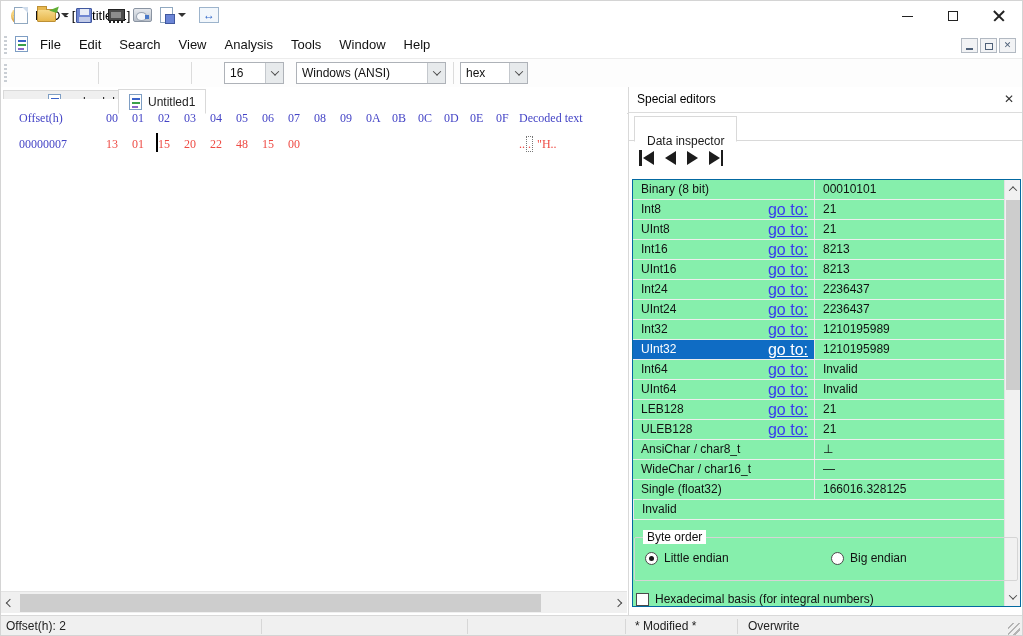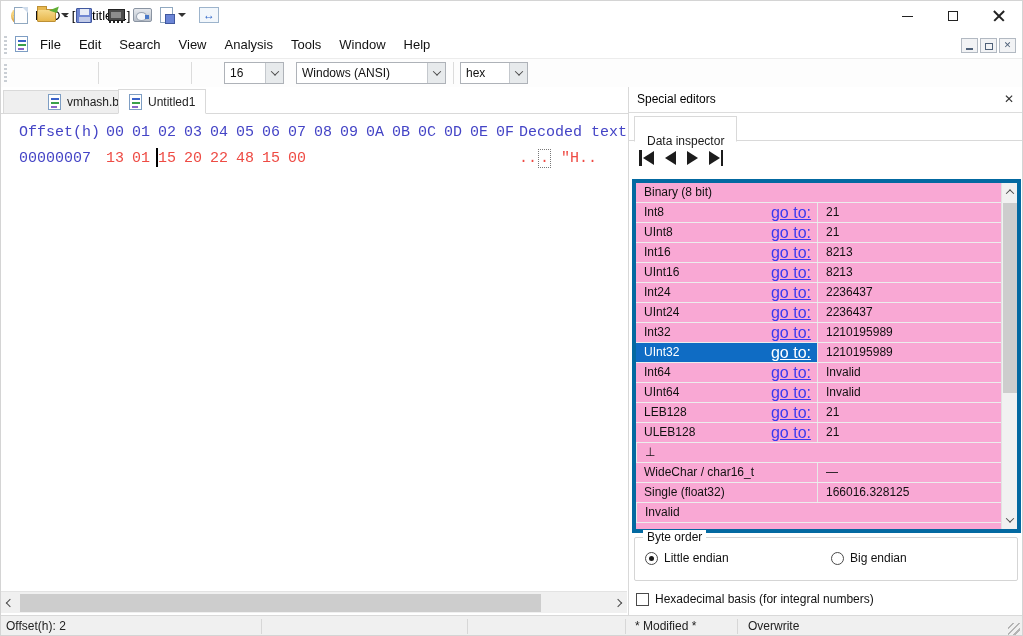--- a/index.html
+++ b/index.html
@@ -68,22 +68,22 @@
   .chev{width:6px;height:6px;border-left:1.5px solid #4a4a4a;border-top:1.5px solid #4a4a4a;}
   .chev-down{transform:rotate(225deg) translate(1px,1px);}
   .chev-up{transform:rotate(45deg) translate(1px,1px);}
   .chev-left{transform:rotate(-45deg);}
   .chev-right{transform:rotate(135deg);}
   
   .tabbar{position:absolute;left:0;top:86px;width:627px;height:27px;background:#fff;border-bottom:1px solid #d9d9d9;}
   .tab{position:absolute;top:3px;height:24px;display:flex;align-items:center;gap:6px;padding:0 10px;font-size:12px;border:1px solid #d9d9d9;background:#efefef;color:#222;}
   .tab.active{background:#fff;height:25px;top:2px;z-index:2;border-bottom:1px solid #fff;}
   
-  .hexview{position:absolute;left:0;top:113px;width:626px;height:477px;background:#fff;
-    font-family:Liberation Mono, monospace;font-size:15px;}
+  .hexview{position:absolute;left:0;top:98px;width:626px;height:477px;background:#fff;
+    font-family:Liberation Serif, serif;font-size:12px;}
   .hex-line{position:absolute;height:18px;line-height:18px;white-space:pre;}
   .hex-blue{color:#4444c6;}
   .hex-red{color:#ee4b44;}
   .hex-offset-head{left:18px;top:10px;}
   .hex-decoded-head{left:518px;top:10px;}
   .hex-bytes{left:105px;top:10px;}
   .byte-cell{display:inline-block;width:26px;}
   .hex-row-offset{left:18px;top:36px;}
   .hex-row-bytes{left:105px;top:36px;}
   .hex-row-decoded{left:518px;top:36px;}
@@ -100,21 +100,21 @@
   .rp-title{position:absolute;left:8px;top:0;line-height:25px;font-size:12px;color:#000;}
   .rp-close{position:absolute;right:8px;top:5px;width:14px;height:14px;display:flex;align-items:center;justify-content:center;font-size:12px;color:#333;}
   .rp-tabrow{position:absolute;left:0;top:26px;width:100%;height:28px;border-bottom:1px solid #d9d9d9;}
   .rp-tab{position:absolute;left:5px;top:3px;height:26px;padding:12px 12px;background:#fff;border:1px solid #d9d9d9;border-bottom:1px solid #fff;font-size:12px;line-height:24px;z-index:2;}
   .navrow{position:absolute;left:10px;top:62px;height:18px;display:flex;gap:11px;align-items:center;}
   .nav-btn{display:flex;align-items:center;gap:1px;}
   .tri-l{width:0;height:0;border-top:7px solid transparent;border-bottom:7px solid transparent;border-right:11px solid #1c1c1c;}
   .tri-r{width:0;height:0;border-top:7px solid transparent;border-bottom:7px solid transparent;border-left:11px solid #1c1c1c;}
   .nav-bar{width:2.5px;height:16px;background:#1c1c1c;}
   
-  .insp-table{position:absolute;left:3px;top:92px;width:389px;height:354px;border:4px solid #0369a1;overflow:hidden;background:#f9a8d4;}
+  .insp-table{position:absolute;left:3px;top:92px;width:389px;height:428px;border:1px solid #0369a1;overflow:hidden;background:#86efac;}
   .irow{display:flex;height:20px;line-height:19px;font-size:12px;border-bottom:1px solid #ededed;}
   .irow .c1{width:181px;display:flex;justify-content:space-between;align-items:center;padding:0 6px 0 8px;}
   .irow .c2{flex:1;padding-left:8px;border-left:1px solid #e8e8e8;margin-right:16px;color:#111;white-space:nowrap;overflow:hidden;}
   .irow .lbl{color:#111;}
   .goto{color:#3a3af0;text-decoration:underline;font-size:16px;cursor:pointer;}
   .irow.sel .c1{background:#0f6cc4;}
   .irow.sel .lbl{color:#fff;}
   .irow.sel .goto{color:#fff;}
   .val-invalid{color:#9c9c9c;}
   .vscroll{position:absolute;right:0;top:0;width:16px;height:100%;background:#f1f1f1;border-left:1px solid #e2e2e2;}
@@ -300,20 +300,21 @@
           <span class="tri-r"></span>
           <span class="nav-bar"></span>
         </span>
     </div>
     <div class="insp-table">
       <div id="insp-rows">
           <div class="irow">
             <div class="c1">
               <span class="lbl">Binary (8 bit)</span>
             </div>
+            <div class="c2">00010101</div>
           </div>
           <div class="irow">
             <div class="c1">
               <span class="lbl">Int8</span>
               <a class="goto">go to:</a>
             </div>
             <div class="c2">21</div>
           </div>
           <div class="irow">
             <div class="c1">
@@ -386,20 +387,23 @@
             <div class="c2">21</div>
           </div>
           <div class="irow">
             <div class="c1">
               <span class="lbl">ULEB128</span>
               <a class="goto">go to:</a>
             </div>
             <div class="c2">21</div>
           </div>
           <div class="irow">
+            <div class="c1">
+              <span class="lbl">AnsiChar / char8_t</span>
+            </div>
             <div class="c2">⊥</div>
           </div>
           <div class="irow">
             <div class="c1">
               <span class="lbl">WideChar / char16_t</span>
             </div>
             <div class="c2">—</div>
           </div>
           <div class="irow">
             <div class="c1">

